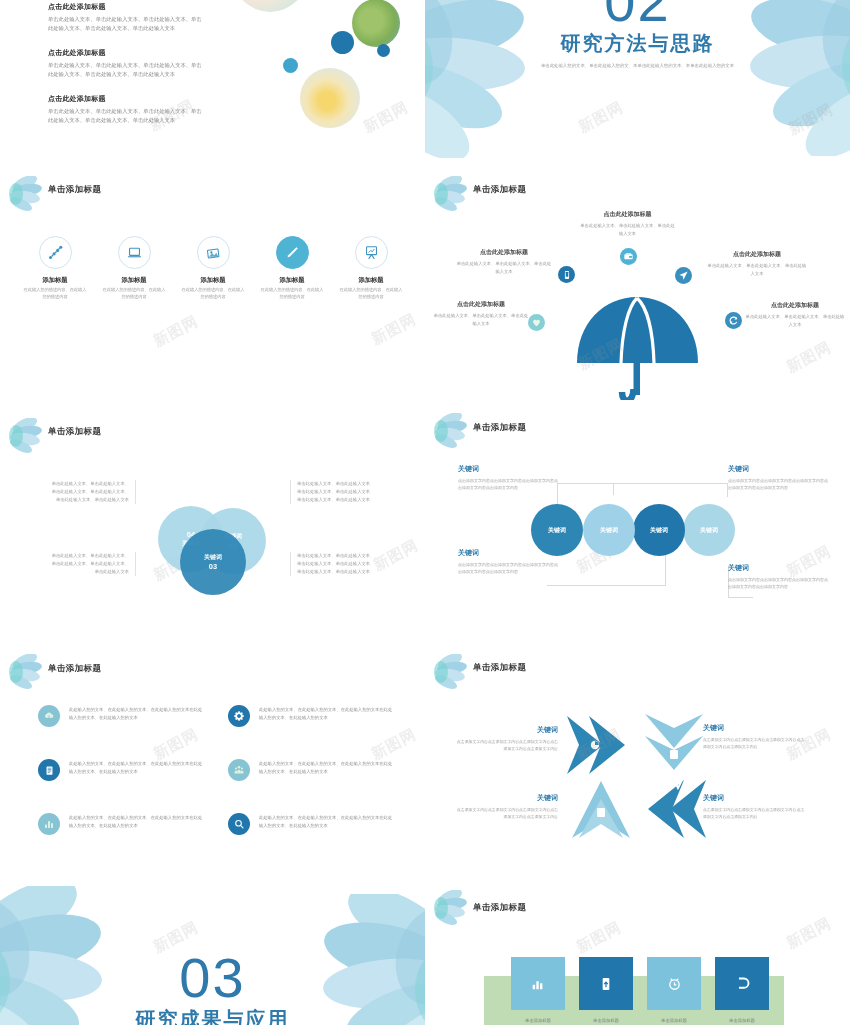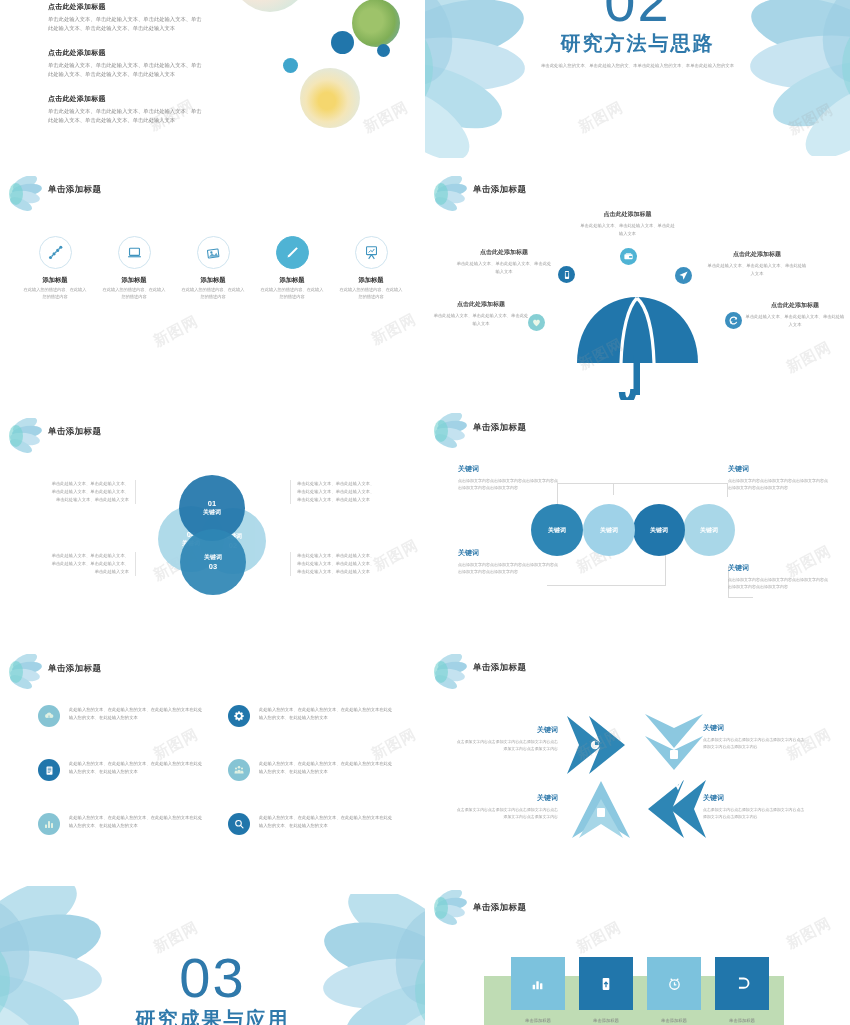--- a/index.html
+++ b/index.html
@@ -381,24 +381,20 @@
       <div class="venn-c" style="left:0px; top:31px; background:#a9d7e8; z-index:1;">
         <div class="venn-n">04</div>
         <div class="venn-k">关键词</div>
       </div>
 
       <div class="venn-c" style="left:42px; top:33px; background:#a9d7e8; z-index:1;">
         <div class="venn-k">关键词</div>
         <div class="venn-n">02</div>
       </div>
 
-      <div class="venn-c" style="left:21px; top:0px; background:#2176ab; z-index:3;">
-        <div class="venn-n">01</div>
-        <div class="venn-k">关键词</div>
-      </div>
 
       <div class="venn-c" style="left:22px; top:54px; background:#2e86b5; z-index:4;">
         <div class="venn-k">关键词</div>
         <div class="venn-n">03</div>
       </div>
     </div>
 
     <div class="venn-txt" style="left:50px;  top:90px;  text-align:right; border-right:1px solid #e2e2e2; padding-right:6px;">单击此处输入文本、单击此处输入文本、单击此处输入文本、单击此处输入文本、单击此处输入文本、单击此处输入文本</div>
     <div class="venn-txt" style="left:50px;  top:162px; text-align:right; border-right:1px solid #e2e2e2; padding-right:6px;">单击此处输入文本、单击此处输入文本、单击此处输入文本、单击此处输入文本、单击此处输入文本</div>
     <div class="venn-txt" style="left:290px; top:90px;  text-align:left;  border-left:1px solid #e2e2e2;  padding-left:6px;">单击此处输入文本、单击此处输入文本、单击此处输入文本、单击此处输入文本、单击此处输入文本、单击此处输入文本</div>

